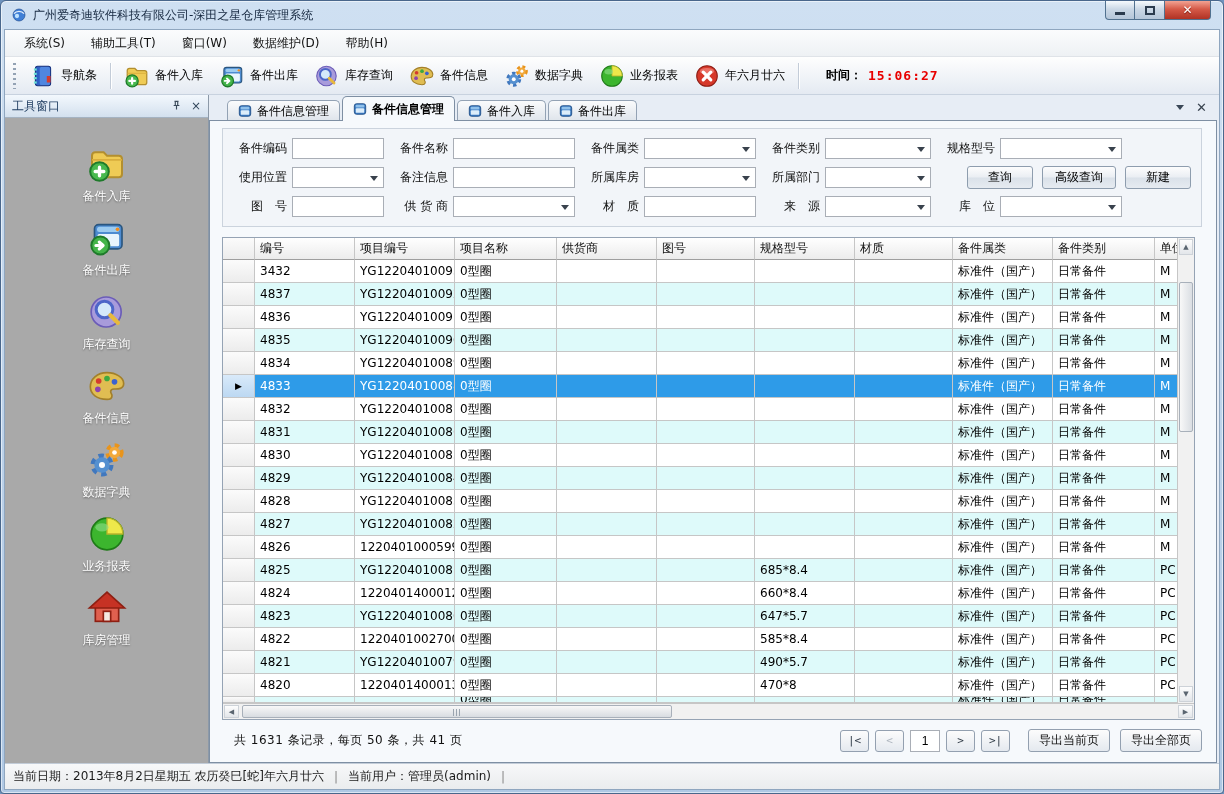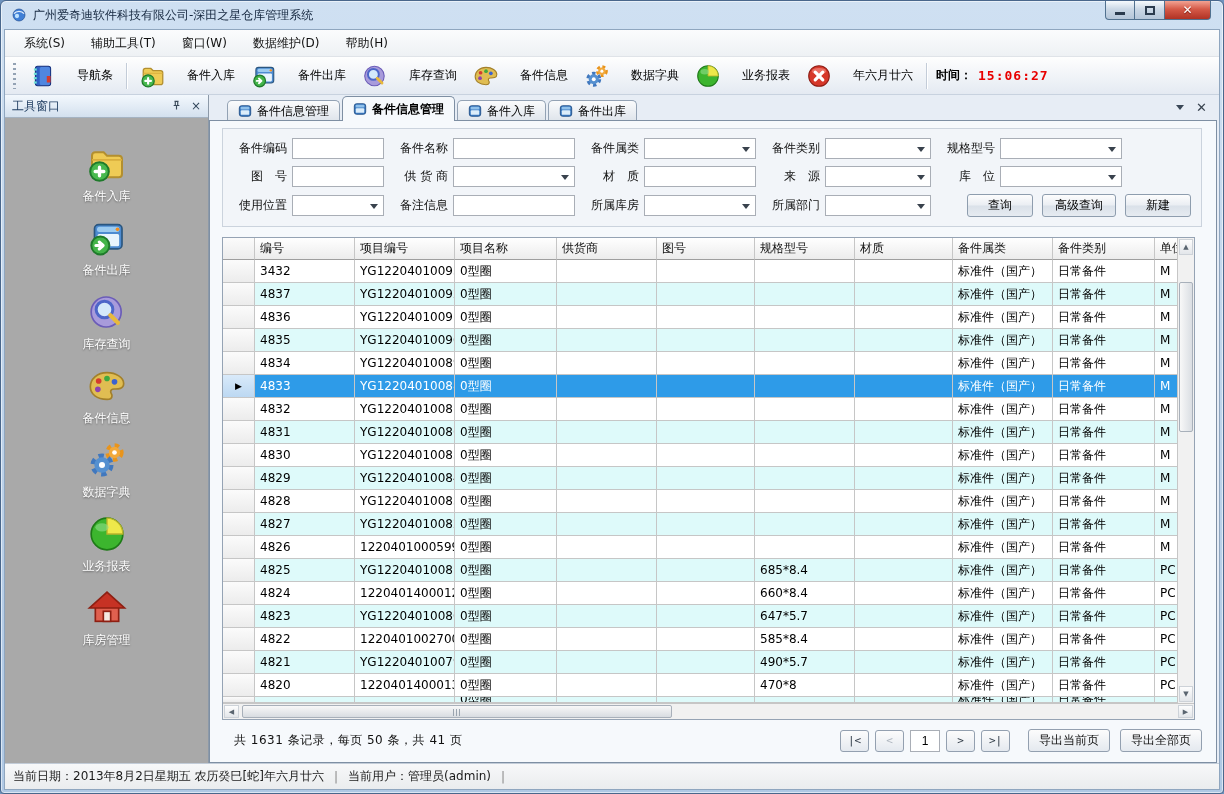--- a/index.html
+++ b/index.html
@@ -18,23 +18,23 @@
 .g-max{width:10px;height:9px;border:2px solid #2B3B4E;background:transparent}
 .g-close{color:#fff;font-size:12px;font-weight:bold;text-shadow:0 1px 1px #7A1A10;line-height:1}
 .inner{position:absolute;left:3px;right:3px;top:28px;bottom:3px;display:flex;flex-direction:column;
   background:#EDF1F7;border:1px solid #8FA6BF}
 .menubar{height:27px;background:linear-gradient(#FBFCFD,#EEF1F4);border-bottom:1px solid #DFE3E8;
   display:flex;align-items:center;padding-left:6px;font-size:12px;color:#111}
 .menu-item{padding:5px 13px;cursor:default}
 .toolbar{height:38px;background:linear-gradient(#FEFEFE,#E4EAF2);border-bottom:1px solid #C8D2DF;
   display:flex;align-items:center;padding:0 6px;font-size:12px;color:#000}
 .grip{width:3px;height:26px;margin:0 6px 0 2px;background:repeating-linear-gradient(#93A2B4 0 2px,transparent 2px 5px)}
-.tb-btn{display:flex;align-items:center;gap:21px;padding:3px 8px;border-radius:3px;cursor:default;white-space:nowrap}
+.tb-btn{display:flex;align-items:center;gap:5px;padding:3px 8px;border-radius:3px;cursor:default;white-space:nowrap}
 .tb-sep{width:1px;height:26px;background:#C3CCD8;margin:0 5px;box-shadow:1px 0 0 #fff}
-.time{display:flex;align-items:center;margin-left:4px;font-weight:bold;white-space:nowrap}
+.time{display:flex;align-items:center;margin-left:22px;font-weight:bold;white-space:nowrap}
 .tval{color:#E80000;margin-left:6px;font-size:13px;letter-spacing:1px;font-family:"DejaVu Sans Mono",monospace}
 .content{flex:1;display:flex;min-height:0}
 .sidebar{width:204px;background:#A9A9A9;border-right:1px solid #8C99A8;display:flex;flex-direction:column}
 .sb-head{height:23px;background:linear-gradient(#F3F8FD,#D3E0EE);border-bottom:1px solid #A5B3C2;
   display:flex;align-items:center;padding:0 7px;font-size:12px;color:#1C3A5E}
 .sb-tools{margin-left:auto;display:flex;gap:8px;align-items:center}
 .sb-tools span{color:#33475C;font-size:12px;line-height:1;cursor:default}
 .sb-group{height:23px;background:linear-gradient(#FFFFFF,#E8E8E8);border-bottom:1px solid #BFBFBF;
   display:flex;align-items:center;justify-content:center;font-size:12px;color:#222}
 .sb-body{flex:1;display:flex;flex-direction:column;align-items:center;padding-top:26px;overflow:hidden}
@@ -379,61 +379,61 @@
                   <span class="s-label">备件类别</span>
                   <div class="s-ctrl combo" style="width: 106px;"></div>
                 </div>
                 <div class="s-field">
                   <span class="s-label">规格型号</span>
                   <div class="s-ctrl combo" style="width: 122px;"></div>
                 </div>
               </div>
               <div class="s-row">
                 <div class="s-field">
-                  <span class="s-label">图　号</span>
-                  <input class="s-ctrl" style="width: 92px;">
-                </div>
-                <div class="s-field">
-                  <span class="s-label">供 货 商</span>
-                  <div class="s-ctrl combo" style="width: 122px;"></div>
-                </div>
-                <div class="s-field">
-                  <span class="s-label">材　质</span>
-                  <input class="s-ctrl" style="width: 112px;">
-                </div>
-                <div class="s-field">
-                  <span class="s-label">来　源</span>
-                  <div class="s-ctrl combo" style="width: 106px;"></div>
-                </div>
-                <div class="s-field">
-                  <span class="s-label">库　位</span>
-                  <div class="s-ctrl combo" style="width: 122px;"></div>
-                </div>
-              </div>
-              <div class="s-row">
-                <div class="s-field">
                   <span class="s-label">使用位置</span>
                   <div class="s-ctrl combo" style="width: 92px;"></div>
                 </div>
                 <div class="s-field">
                   <span class="s-label">备注信息</span>
                   <input class="s-ctrl" style="width: 122px;">
                 </div>
                 <div class="s-field">
                   <span class="s-label">所属库房</span>
                   <div class="s-ctrl combo" style="width: 112px;"></div>
                 </div>
                 <div class="s-field">
                   <span class="s-label">所属部门</span>
                   <div class="s-ctrl combo" style="width: 106px;"></div>
                 </div>
                 <div class="s-btns">
                   <div class="s-btn">查询</div>
                   <div class="s-btn">高级查询</div>
                   <div class="s-btn">新建</div>
+                </div>
+              </div>
+              <div class="s-row">
+                <div class="s-field">
+                  <span class="s-label">图　号</span>
+                  <input class="s-ctrl" style="width: 92px;">
+                </div>
+                <div class="s-field">
+                  <span class="s-label">供 货 商</span>
+                  <div class="s-ctrl combo" style="width: 122px;"></div>
+                </div>
+                <div class="s-field">
+                  <span class="s-label">材　质</span>
+                  <input class="s-ctrl" style="width: 112px;">
+                </div>
+                <div class="s-field">
+                  <span class="s-label">来　源</span>
+                  <div class="s-ctrl combo" style="width: 106px;"></div>
+                </div>
+                <div class="s-field">
+                  <span class="s-label">库　位</span>
+                  <div class="s-ctrl combo" style="width: 122px;"></div>
                 </div>
               </div>
             </div>
           <div class="gridwrap">
             <div class="gridrow">
               <div class="grid" id="grid">
                   <div class="g-headrow">
                     <div class="g-h g-ind"></div>
                     <div class="g-h" style="width: 100px;">编号</div>
                     <div class="g-h" style="width: 100px; font-family: Liberation Serif, serif;">项目编号</div>

